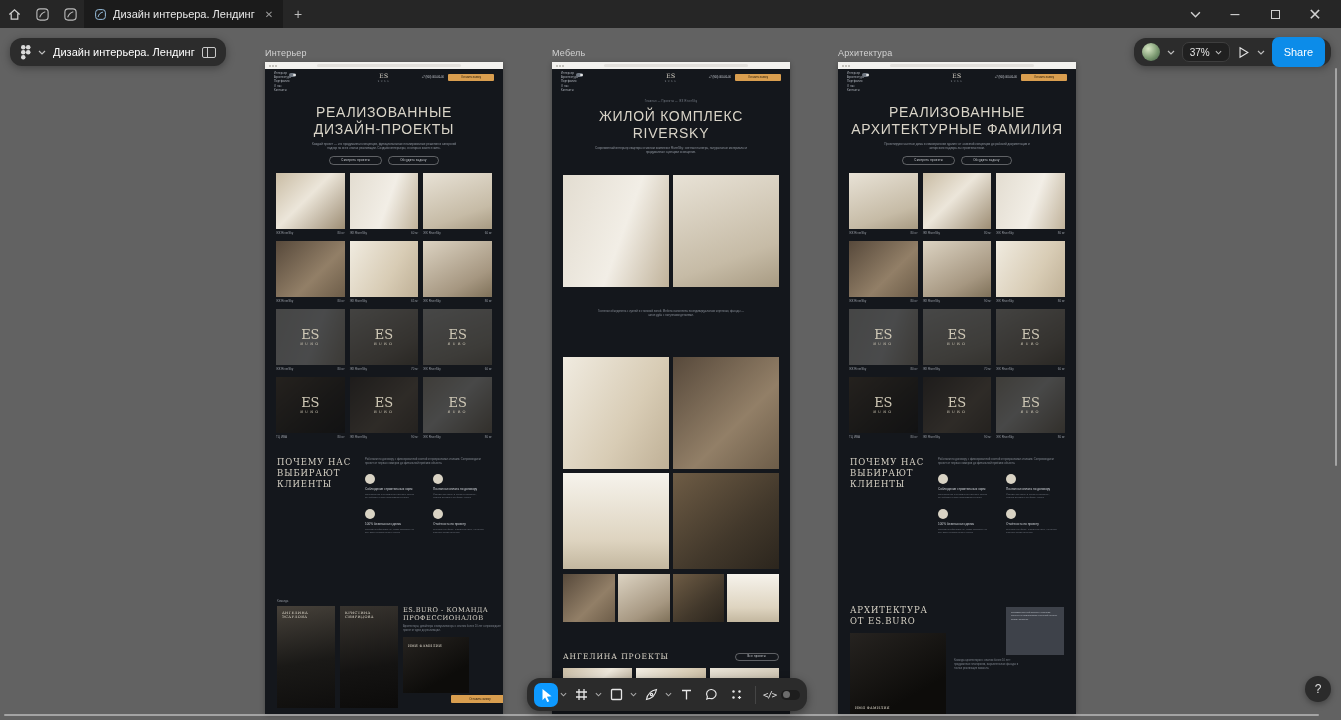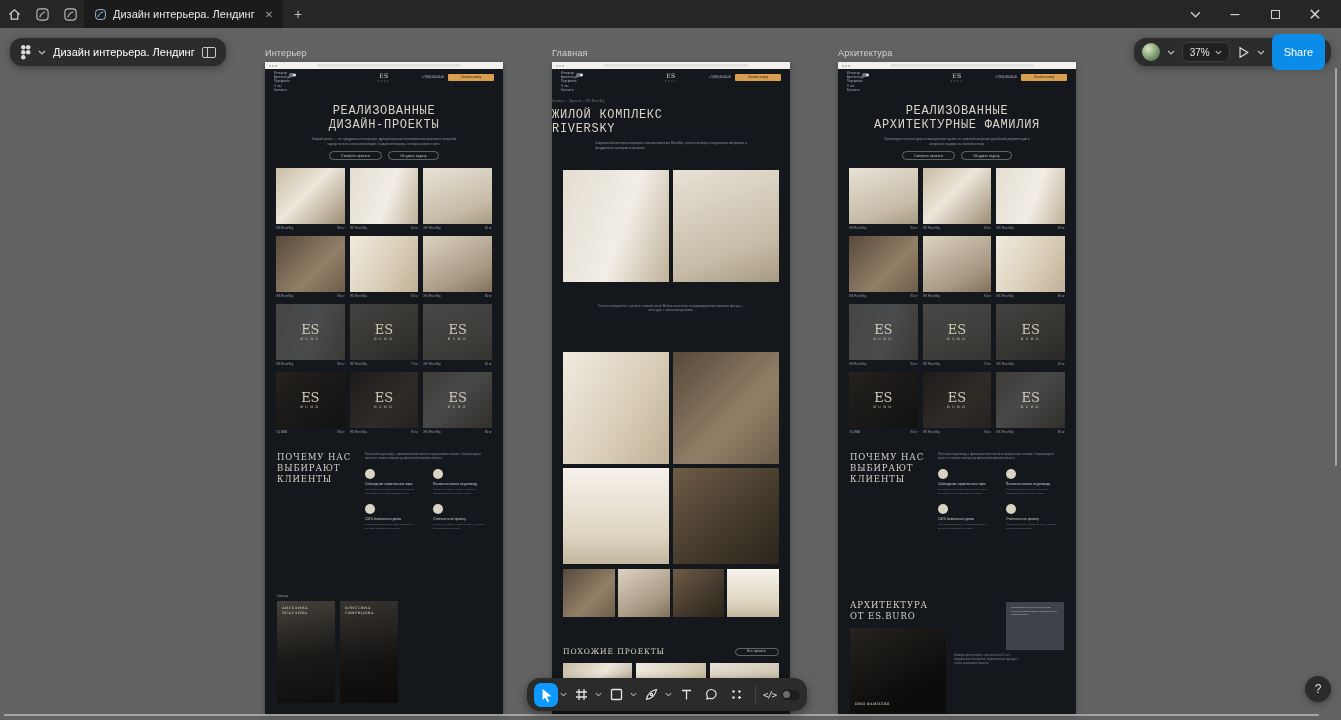--- a/index.html
+++ b/index.html
@@ -18,21 +18,21 @@
   .maxbox{width:9px;height:9px;border:1.2px solid #cfcfcf}
 
   
   .lt-toolbar{position:absolute;left:10px;top:38px;height:28px;display:flex;align-items:center;gap:7px;background:#2c2c2c;border-radius:12px;padding:0 10px;box-shadow:0 2px 8px rgba(0,0,0,.35);z-index:40}
   .lt-name{color:#fff;font-size:11px;white-space:nowrap}
   .panel-icon{width:14px;height:11px;border:1.3px solid #c9c9c9;border-radius:2px;position:relative}
   .panel-icon::after{content:"";position:absolute;left:4px;top:0;bottom:0;width:1.3px;background:#c9c9c9}
   .rt-toolbar{position:absolute;right:10px;top:38px;height:28px;display:flex;align-items:center;gap:7px;background:#2c2c2c;border-radius:12px;padding:0 6px 0 8px;box-shadow:0 2px 8px rgba(0,0,0,.35);z-index:40}
   .avatar{width:18px;height:18px;border-radius:50%;background:radial-gradient(circle at 35% 32%,#d7e6c4,#7c9a72 55%,#3c5740)}
   .zoom-pill{display:flex;align-items:center;gap:5px;background:#202020;border:1px solid #3e3e3e;border-radius:7px;height:20px;padding:0 7px;color:#e6e6e6;font-size:10px}
-  .share-btn{height:36px;display:flex;align-items:center;justify-content:center;background:#0c8ce9;color:#fff;font-size:11px;border-radius:7px;padding:0 12px;cursor:pointer}
+  .share-btn{height:30px;display:flex;align-items:center;justify-content:center;background:#0c8ce9;color:#fff;font-size:11px;border-radius:7px;padding:0 12px;cursor:pointer}
   .chev{display:inline-flex}
 
   
   .canvas{position:absolute;inset:28px 0 0 0;background:#626262}
   .flabel{position:absolute;top:20px;font-size:9px;color:#d2d2d2;letter-spacing:.2px;cursor:default}
   .frame{position:absolute;top:34px;width:238px;height:652px;background:#14171c;overflow:hidden;box-shadow:0 1px 5px rgba(0,0,0,.3);color:#c9ccd2}
   .fx1{left:265px}.fx2{left:552px}.fx3{left:838px}
   .lx1{left:265px}.lx2{left:552px}.lx3{left:838px}
 
   .chrome{height:7px;background:#f2f1ee;display:flex;align-items:center;padding:0 4px}
@@ -45,24 +45,24 @@
   .stoggle{position:absolute;left:24px;top:4px;width:7px;height:3.5px;border-radius:2px;background:#6f7781}
   .stoggle::after{content:"";position:absolute;right:.5px;top:.5px;width:2.5px;height:2.5px;border-radius:50%;background:#e4e4e4}
   .slogo{position:absolute;left:50%;top:4px;transform:translateX(-50%);text-align:center;color:#ded9cd;font-family:"DejaVu Serif",serif}
   .slogo b{display:block;font-size:6px;font-weight:400;letter-spacing:.5px;line-height:1}
   .slogo i{display:block;font-size:2px;font-style:normal;letter-spacing:1.6px;color:#9aa0a8;margin-top:.5px}
   .sright{display:flex;align-items:center;gap:4px;height:9px;margin-top:1px}
   .sphone{font-size:2.6px;color:#c4c8cf}
   .scta{display:inline-flex;align-items:center;justify-content:center;width:46px;height:7px;background:#d99e4f;color:#261a0a;font-size:2.6px;border-radius:1px}
 
   .hero{text-align:center;padding-top:13px}
-  .hero-t{font-family:Liberation Mono, monospace;font-weight:400;font-size:12px;line-height:1.18;letter-spacing:.7px;color:#d9d4c8}
+  .hero-t{font-family:Liberation Sans, sans-serif;font-weight:400;font-size:14px;line-height:1.18;letter-spacing:.7px;color:#d9d4c8}
   .hero-t span{display:block}
   .bcrumb{font-size:2.6px;color:#7e848e;letter-spacing:.3px}
-  .hero2{padding-top:9px;}
+  .hero2{padding-top:9px;text-align:center}
   .hero2 .hero-t{margin-top:5px}
   .hbody{margin:5px auto 0;width:152px;font-size:3px;line-height:1.45;color:#8d939c}
   .hbtns{margin-top:5px;display:flex;justify-content:center;gap:6px}
   .obtn{display:inline-flex;align-items:center;justify-content:center;height:9px;padding:0 11px;border:1px solid rgba(255,255,255,.32);border-radius:5px;font-size:2.8px;color:#d6d9dd;letter-spacing:.3px;white-space:nowrap}
 
   .pgrid{display:grid;grid-template-columns:repeat(3,1fr);column-gap:5px;row-gap:4px;padding:8px 11px 0}
   .ph{position:relative;overflow:hidden;background:var(--g,#3a3f46)}
   .pcard .ph{height:56px}
   .cap{display:flex;justify-content:space-between;font-size:3px;color:#969ba3;padding-top:2px;height:8px}
   .wm .ph::after{content:"";position:absolute;inset:0;background:rgba(9,11,15,.72)}
@@ -220,21 +220,21 @@
       </svg>
     <svg class="chev" width="8" height="5" viewBox="0 0 8 5" fill="none" stroke="#bdbdbd" stroke-width="1.2">
         <path d="M1 1l3 3 3-3"></path>
       </svg>
     <span class="share-btn">Share</span>
   </div>
 
   <div class="canvas">
 
     <span class="flabel lx1">Интерьер</span>
-    <span class="flabel lx2">Главная</span>
+    <span class="flabel lx2">Мебель</span>
     <span class="flabel lx3">Архитектура</span>
 
     <article class="frame fx1">
       <div class="chrome">
           <span class="cdot"></span>
           <span class="urlbar"></span>
         </div>
       <div class="shead">
         <div class="snav">
             <span class="snav-item">Интерьер</span>
@@ -428,20 +428,28 @@
       </section>
       <section class="team">
         <div class="tlabel">Команда</div>
         <div class="trow">
           <div class="tcard t1">
               <span class="tname">АНГЕЛИНА ЭСАУЛОВА</span>
             </div>
           <div class="tcard t2">
               <span class="tname">КРИСТИНА СВИРИДОВА</span>
             </div>
+          <div class="tright">
+            <h3>ES.BURO - КОМАНДА ПРОФЕССИОНАЛОВ</h3>
+            <p>Архитекторы, дизайнеры и визуализаторы с опытом более 10 лет сопровождают проект от идеи до реализации.</p>
+            <div class="tman t3">
+                <span class="tname">ИМЯ ФАМИЛИЯ</span>
+              </div>
+            <span class="octa">Оставить заявку</span>
+          </div>
         </div>
       </section>
     </article>
 
     <article class="frame fx2">
       <div class="chrome">
           <span class="cdot"></span>
           <span class="urlbar"></span>
         </div>
       <div class="shead">
@@ -507,21 +515,21 @@
             <div class="ph" style="height:48px"></div>
           </div>
           <div class="sph p7">
             <div class="ph" style="height:48px"></div>
           </div>
           <div class="sph p8">
             <div class="ph" style="height:48px"></div>
           </div>
         </section>
       <section class="similar">
-        <h2>ПОХОЖИЕ ПРОЕКТЫ</h2>
+        <h2>АНГЕЛИНА ПРОЕКТЫ</h2>
         <span class="obtn">Все проекты</span>
       </section>
       <section class="brow">
 
       <div class="sph p1">
             <div class="ph" style="height:42px"></div>
           </div>
           <div class="sph p5">
             <div class="ph" style="height:42px"></div>
           </div>

